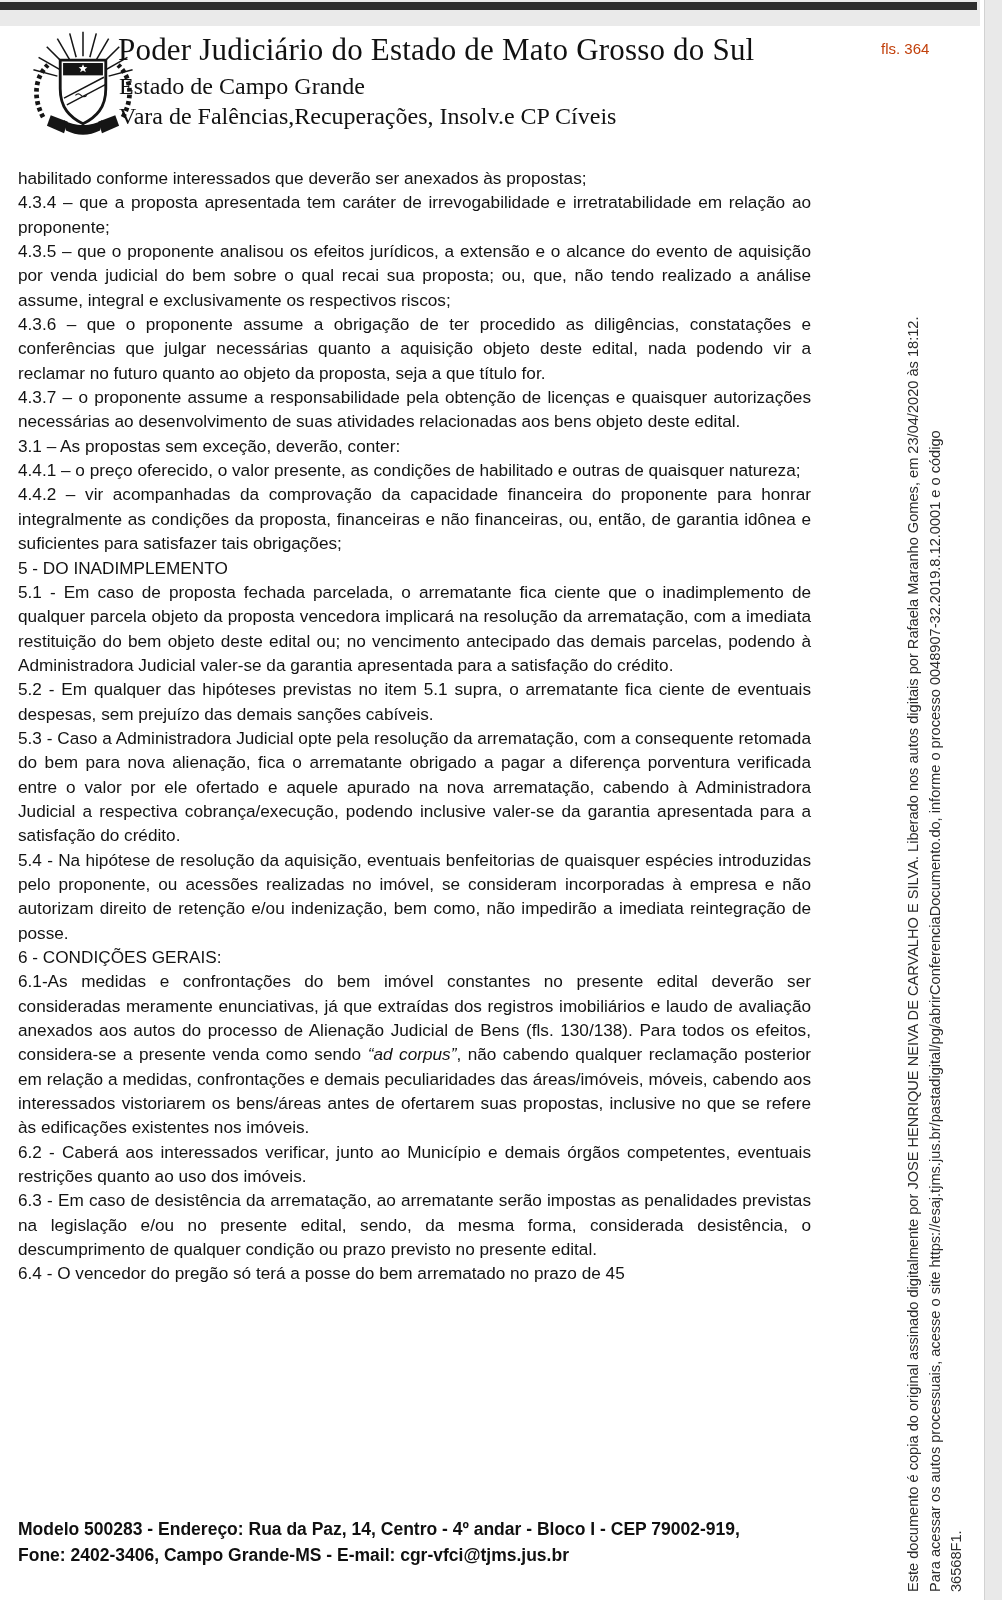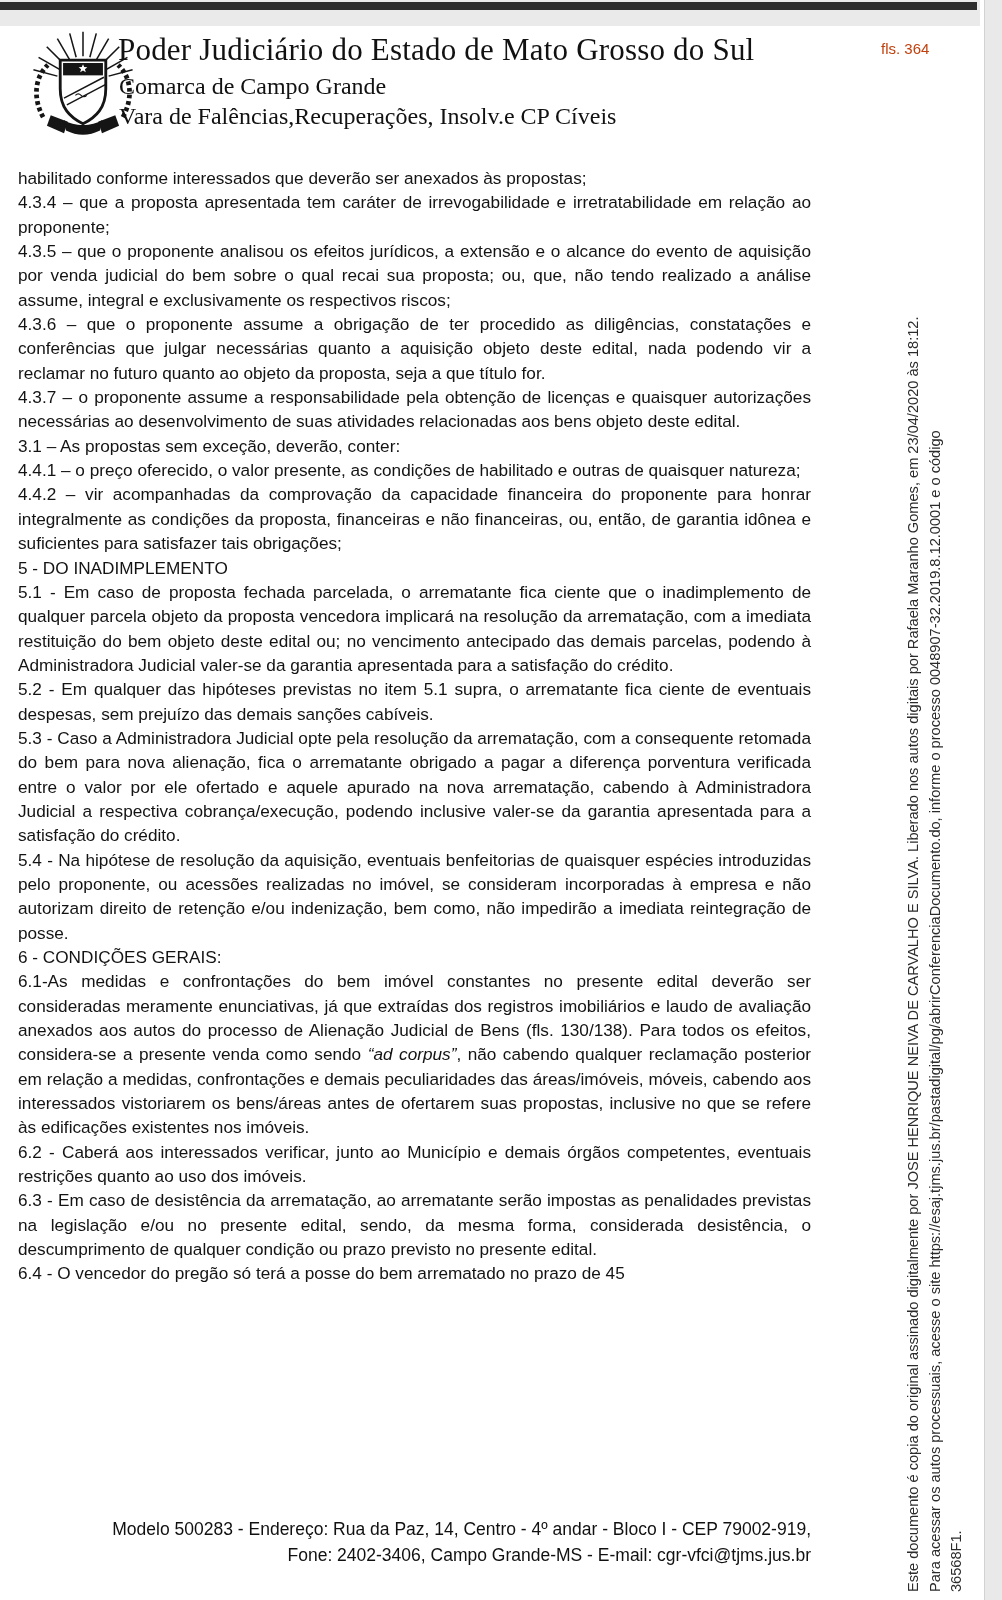--- a/index.html
+++ b/index.html
@@ -23,21 +23,21 @@
   .fls { position:absolute; left:845px; top:40px; font-size:15px; color:#c2410c;margin-left:36px; }
 
   
   .doc-body { position:absolute; left:18px; top:166px; width:793px;
     font-size:17.2px; line-height:24.35px; text-align:justify; color:#131313; }
   .doc-body p { margin:0; padding:0; }
   .doc-body .it { font-style:italic;margin-top:24px; }
 
   
   .doc-footer { position:absolute; left:18px; top:1516px; width:793px;
-    text-align:right; font-weight:normal; font-size:17.5px; line-height:26px; color:#101010; }
+    text-align:left; font-weight:bold; font-size:17.5px; line-height:26px; color:#101010; }
 
   
   .side-rotated { position:absolute; left:903px; top:1592px; width:1502px; height:66px;
     transform:rotate(-90deg); transform-origin:0 0;
     font-size:14.6px; line-height:21.5px; color:#2b2b2b; }
   .side-rotated div { white-space:nowrap; }
 </style>
 </head>
 <body>
 
@@ -69,21 +69,21 @@
     <path d="M40,76 L82,54" stroke="#151515" stroke-width="1.5" fill="none"></path>
     <path d="M43,83 L85,61" stroke="#151515" stroke-width="1.5" fill="none"></path>
     <path d="M52,73 q3,-3 6,0 q3,3 6,0" stroke="#151515" stroke-width="1.2" fill="none"></path>
     <path d="M26,94 L44,101 L40,113 L22,105 Z" fill="#151515"></path>
     <path d="M94,94 L76,101 L80,113 L98,105 Z" fill="#151515"></path>
     <path d="M40,99 C50,106 70,106 80,99 L78,110 C66,116 54,116 42,110 Z" fill="#151515"></path>
   </svg>
 
   <div class="hdr-title">Poder Judiciário do Estado de Mato Grosso do Sul</div>
   <div class="fls">fls. 364</div>
-  <div class="hdr-sub1">Comarca de Campo Grande</div>
+  <div class="hdr-sub1">Estado de Campo Grande</div>
   <div class="hdr-sub2">Vara de Falências,Recuperações, Insolv.e CP Cíveis</div>
 
   <div class="doc-body">
     <p>habilitado conforme interessados que deverão ser anexados às propostas;</p>
     <p>4.3.4 – que a proposta apresentada tem caráter de irrevogabilidade e irretratabilidade em relação ao proponente;</p>
     <p>4.3.5 – que o proponente analisou os efeitos jurídicos, a extensão e o alcance do evento de aquisição por venda judicial do bem sobre o qual recai sua proposta; ou, que, não tendo realizado a análise assume, integral e exclusivamente os respectivos riscos;</p>
     <p>4.3.6 – que o proponente assume a obrigação de ter procedido as diligências, constatações e conferências que julgar necessárias quanto a aquisição objeto deste edital, nada podendo vir a reclamar no futuro quanto ao objeto da proposta, seja a que título for.</p>
     <p>4.3.7 – o proponente assume a responsabilidade pela obtenção de licenças e quaisquer autorizações necessárias ao desenvolvimento de suas atividades relacionadas aos bens objeto deste edital.</p>
     <p>3.1 – As propostas sem exceção, deverão, conter:</p>
     <p>4.4.1 – o preço oferecido, o valor presente, as condições de habilitado e outras de quaisquer natureza;</p>

